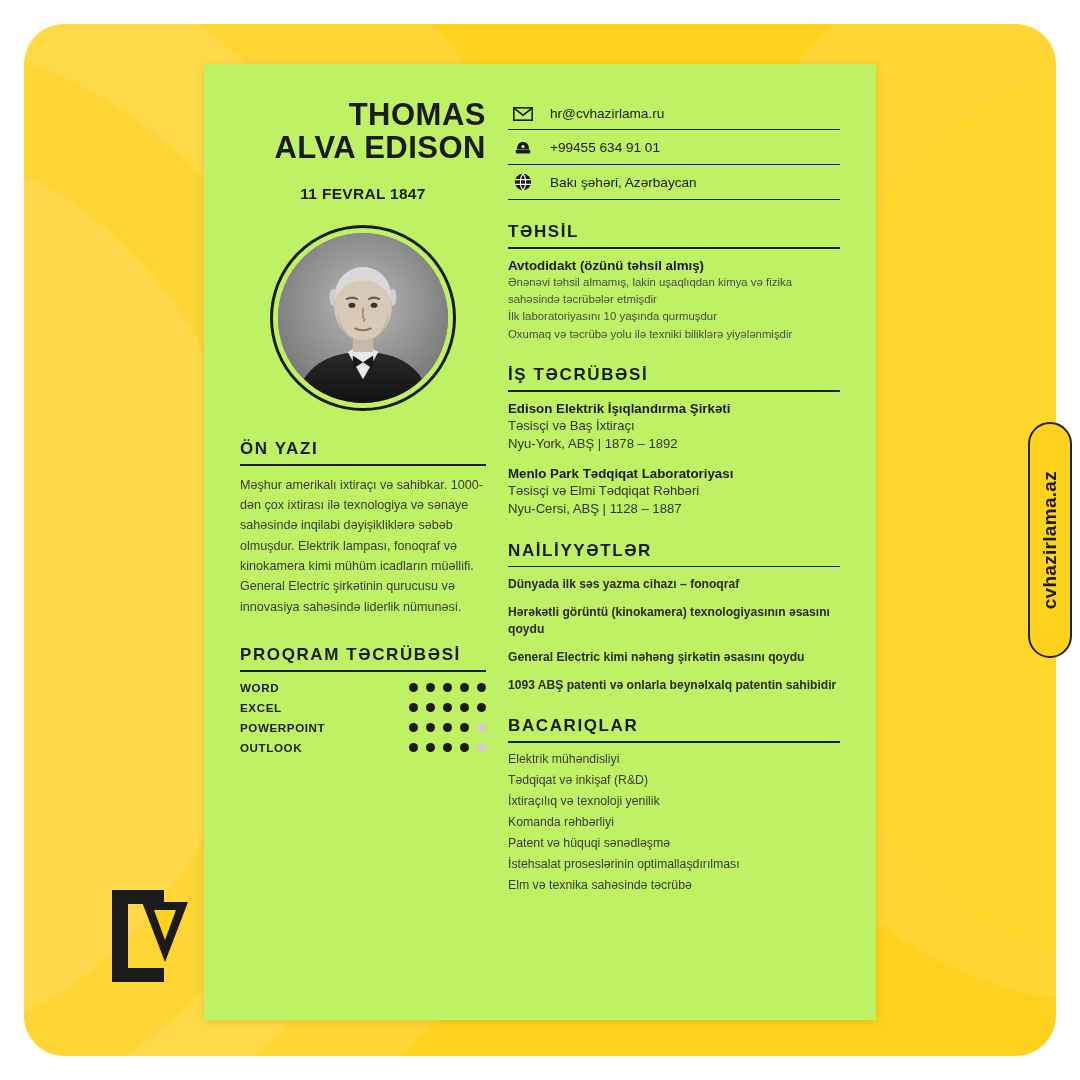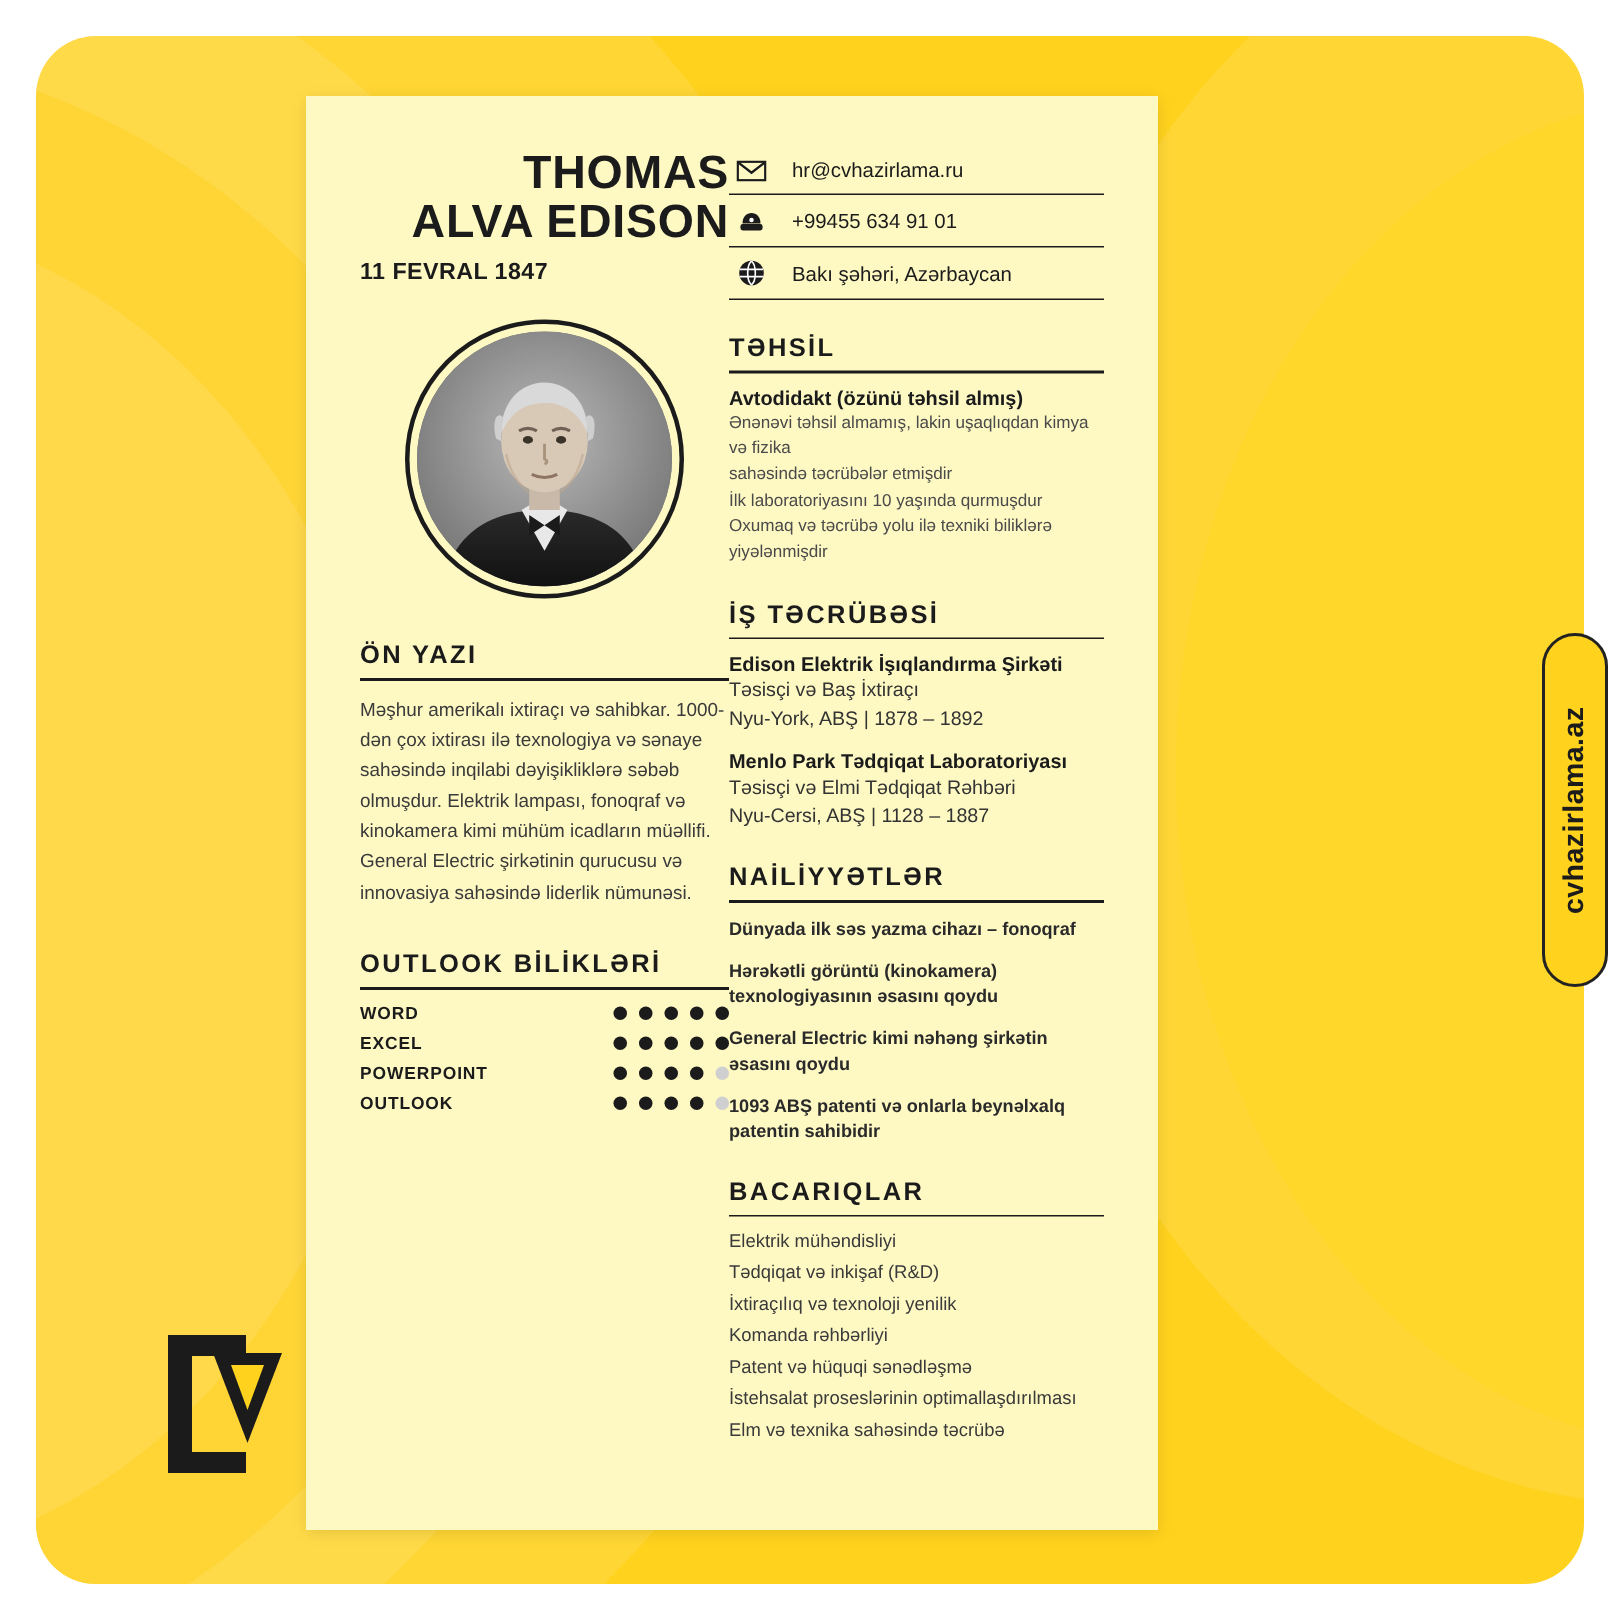--- a/index.html
+++ b/index.html
@@ -43,37 +43,37 @@
     display: flex; align-items: center; justify-content: center;
   }
   .side-tab span {
     writing-mode: vertical-rl;
     transform: rotate(180deg);
     font-size: 19px; font-weight: 700; color: #1b1b1b; letter-spacing: .3px;
   }
 
   
   .sheet {
-    position: absolute; left: 204px; top: 64px; width: 568px; height: 956px;
-    background: #fef9c3;
+    position: absolute; left: 204px; top: 64px; width: 672px; height: 956px;
+    background: #bef264;
     box-shadow: 0 2px 10px rgba(0,0,0,0.10);
     padding: 34px 36px 20px 36px;
-    display: flex; 
+    display: flex; gap: 22px;
   }
   .col-left { width: 246px; flex: 0 0 246px; }
   .col-right { flex: 1 1 auto; }
 
   
   .name {
     font-size: 31px; font-weight: 800; color: #1b1b1b;
     letter-spacing: .5px; line-height: 1.08; text-align: right;
   }
   .name-line2 { white-space: nowrap; }
   .birth {
-    margin-top: 8px; text-align: left;
+    margin-top: 20px; text-align: center;
     font-size: 15.5px; font-weight: 700; color: #1b1b1b; letter-spacing: .3px;
   }
 
   
   .photo-wrap {
     margin: 22px auto 0 auto; width: 186px; height: 186px;
     border: 3px solid #1b1b1b; border-radius: 50%;
     padding: 5px;
   }
   .photo {
@@ -208,21 +208,21 @@
       </div>
 
       <div class="left-sec">
         <h2 class="sec">ÖN YAZI</h2>
         <div class="rule"></div>
         <p class="para">Məşhur amerikalı ixtiraçı və sahibkar. 1000-dən çox ixtirası ilə texnologiya və sənaye sahəsində inqilabi dəyişikliklərə səbəb olmuşdur. Elektrik lampası, fonoqraf və kinokamera kimi mühüm icadların müəllifi. General Electric şirkətinin qurucusu və innovasiya sahəsində liderlik nümunəsi.</p>
       </div>
 
 
       <div class="left-sec">
-        <h2 class="sec">OUTLOOK BİLİKLƏRİ</h2>
+        <h2 class="sec">PROQRAM TƏCRÜBƏSİ</h2>
         <div class="rule"></div>
         <div class="skill-row">
           <span class="skill-label">WORD</span>
           <span class="dots">
               <span class="dot"></span>
               <span class="dot"></span>
               <span class="dot"></span>
               <span class="dot"></span>
               <span class="dot"></span>
             </span>

